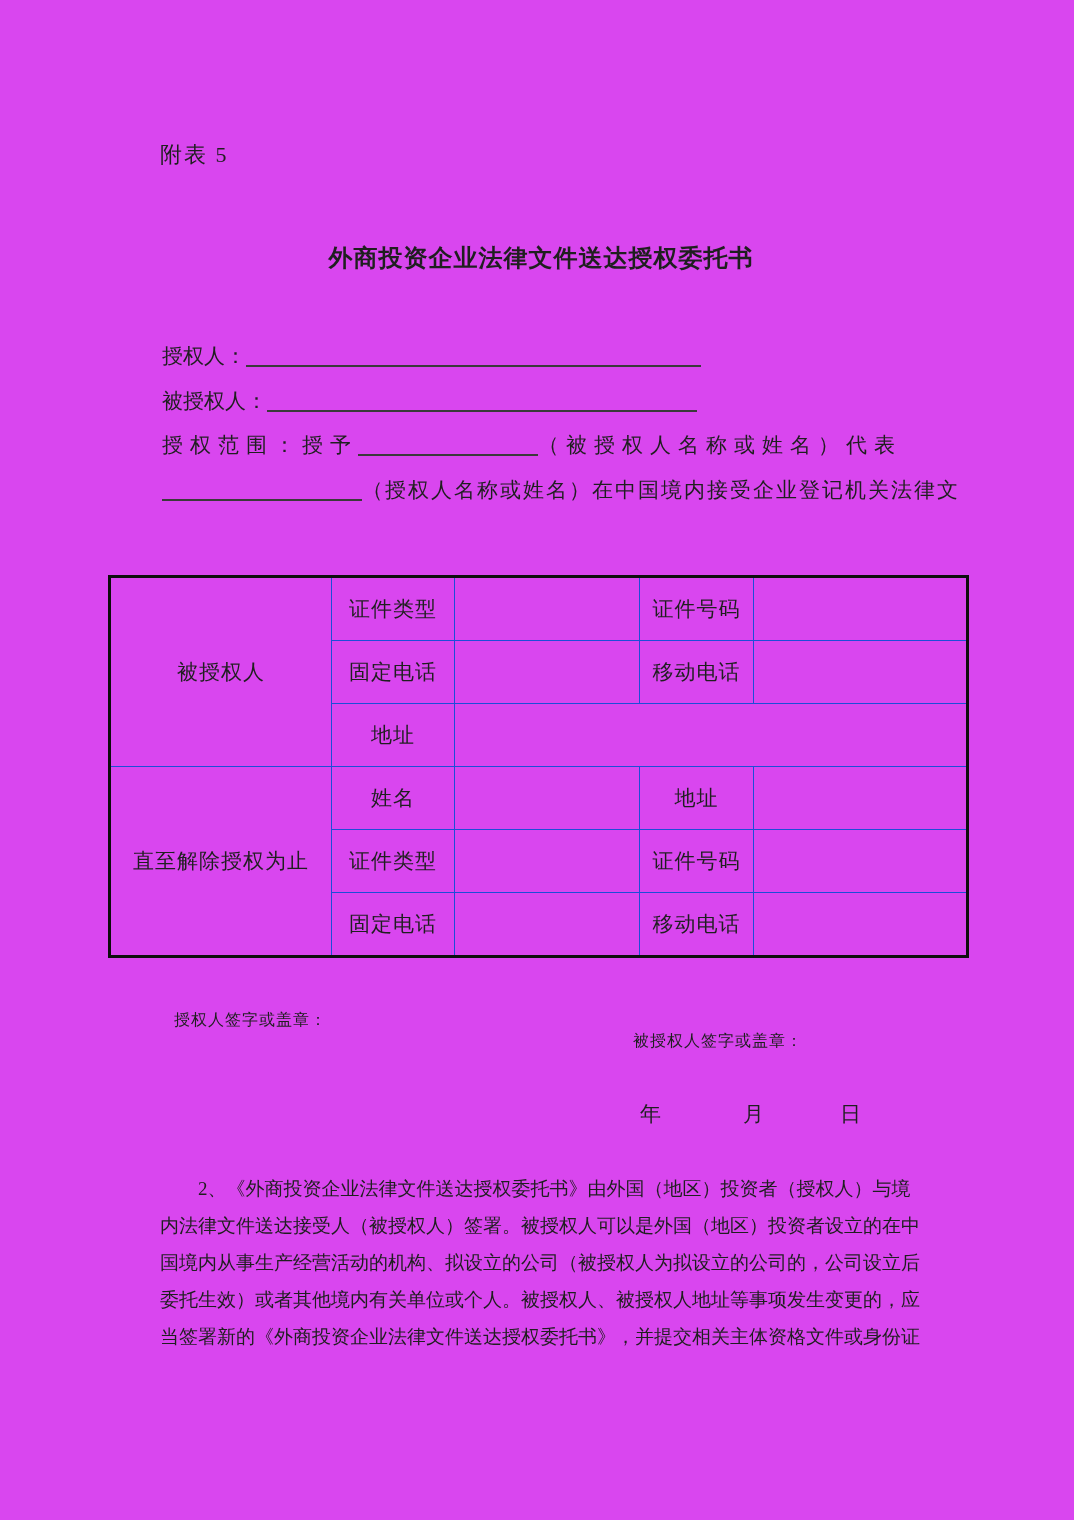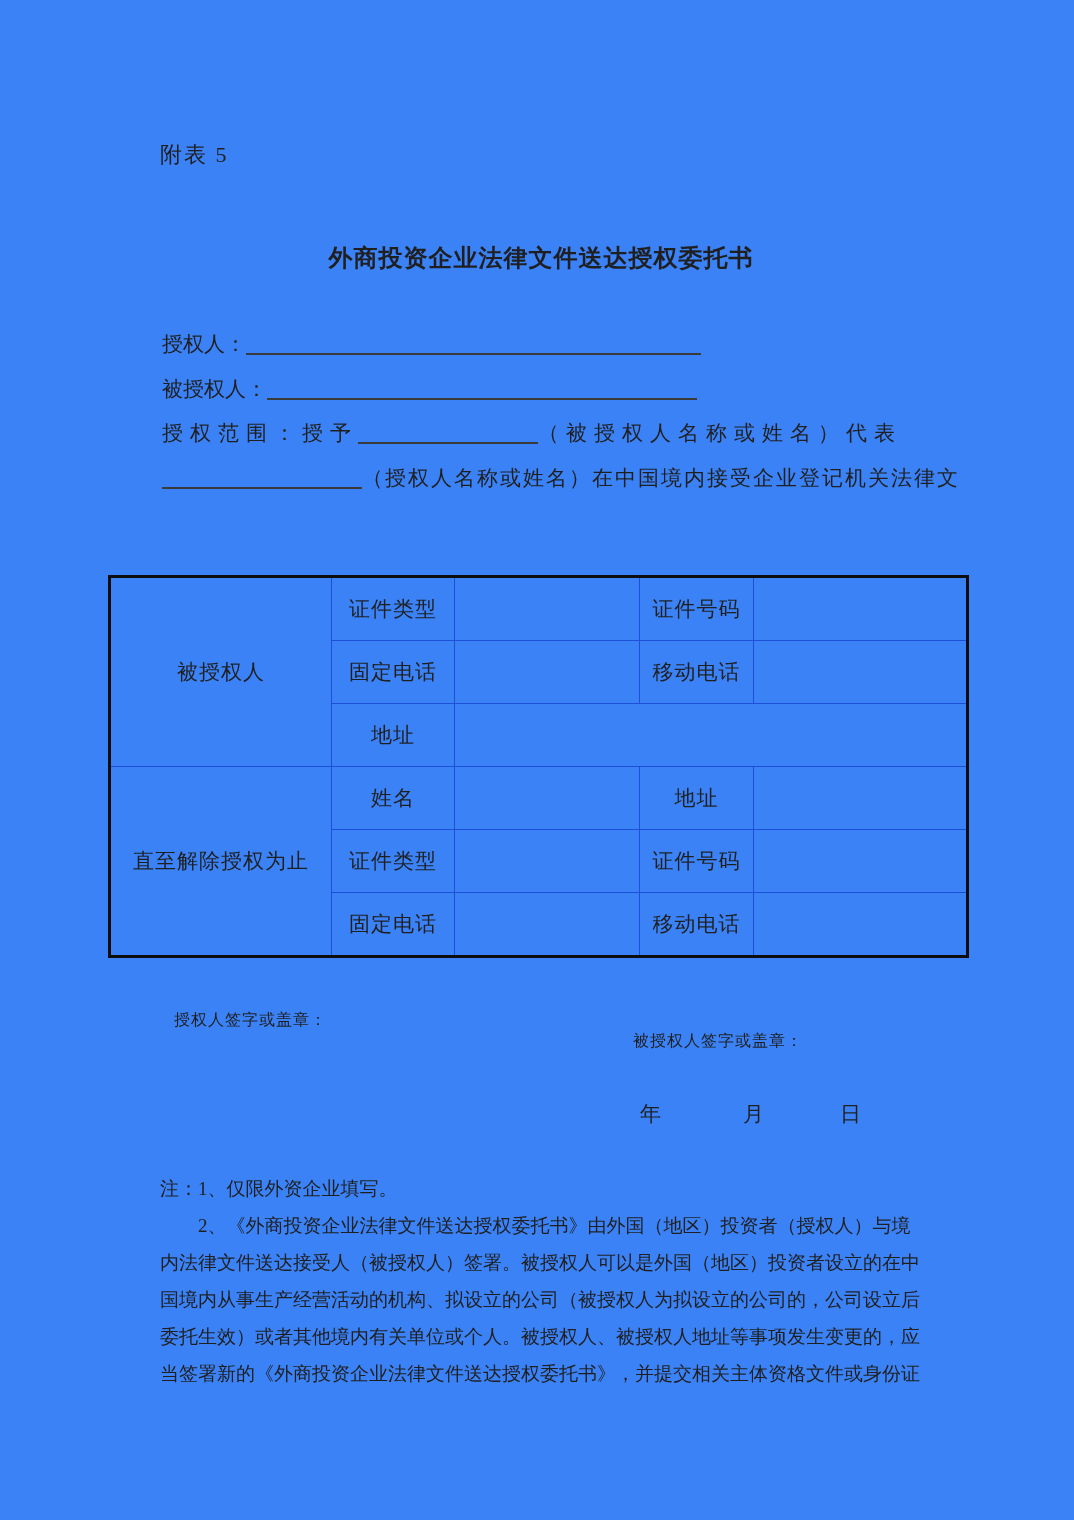--- a/index.html
+++ b/index.html
@@ -1,34 +1,34 @@
 <!DOCTYPE html>
 <html><head>
 <meta charset="utf-8">
 <style>
   html,body{margin:0;padding:0;background:#ffffff;}
   .page{
     position:relative;
     width:1074px;height:1520px;
-    background:#3b82f6;
+    background:#d946ef;
     color:#1f1f1f;
     font-family:"Liberation Serif","DejaVu Serif",serif;
     overflow:hidden;
   }
   .fubiao{
     position:absolute;left:160px;top:140px;
     font-size:22px;letter-spacing:2px;
   }
   .title{
     position:absolute;left:4px;top:242px;width:100%;
     margin:0;text-align:center;
     font-size:24px;font-weight:bold;letter-spacing:1px;
   }
   .preamble{
-    position:absolute;left:162px;top:322px;width:754px;
+    position:absolute;left:162px;top:334px;width:754px;
     font-size:21px;line-height:44.5px;
   }
   .pline{white-space:nowrap;}
   .ul{
     display:inline-block;
     border-bottom:2px solid #3a3a3a;
     height:20px;vertical-align:-4px;
   }
   .w455{width:455px;}
   .w430{width:430px;}
@@ -137,21 +137,20 @@
   </table>
 
   <div class="sig-label sig-grantor">授权人签字或盖章：</div>
   <div class="sig-label sig-grantee">被授权人签字或盖章：</div>
 
   <span class="date-char d-year">年</span>
   <span class="date-char d-month">月</span>
   <span class="date-char d-day">日</span>
 
   <div class="notes">
-    <div class="nline">注：1、仅限外资企业填写。</div>
     <div class="nline nindent">2、《外商投资企业法律文件送达授权委托书》由外国（地区）投资者（授权人）与境</div>
     <div class="nline">内法律文件送达接受人（被授权人）签署。被授权人可以是外国（地区）投资者设立的在中</div>
     <div class="nline">国境内从事生产经营活动的机构、拟设立的公司（被授权人为拟设立的公司的，公司设立后</div>
     <div class="nline">委托生效）或者其他境内有关单位或个人。被授权人、被授权人地址等事项发生变更的，应</div>
     <div class="nline">当签署新的《外商投资企业法律文件送达授权委托书》，并提交相关主体资格文件或身份证</div>
   </div>
 
 </div>
 
 </body></html>

